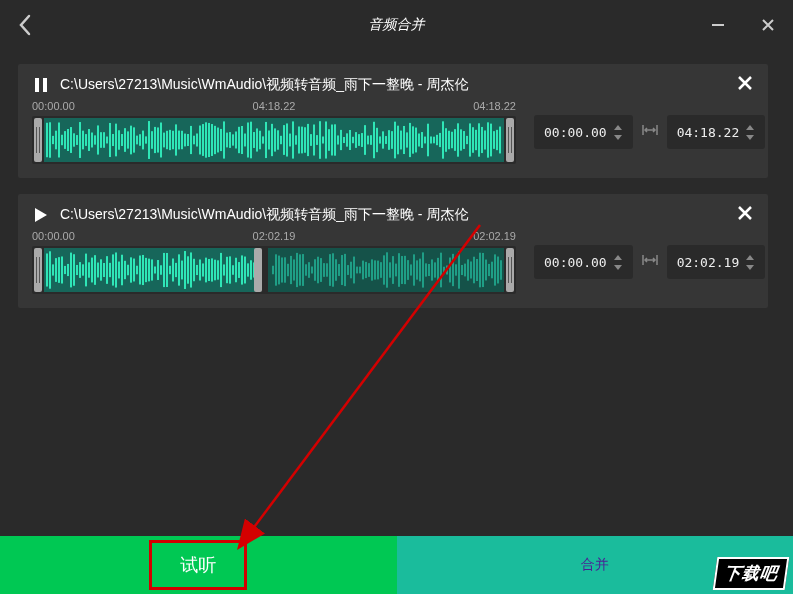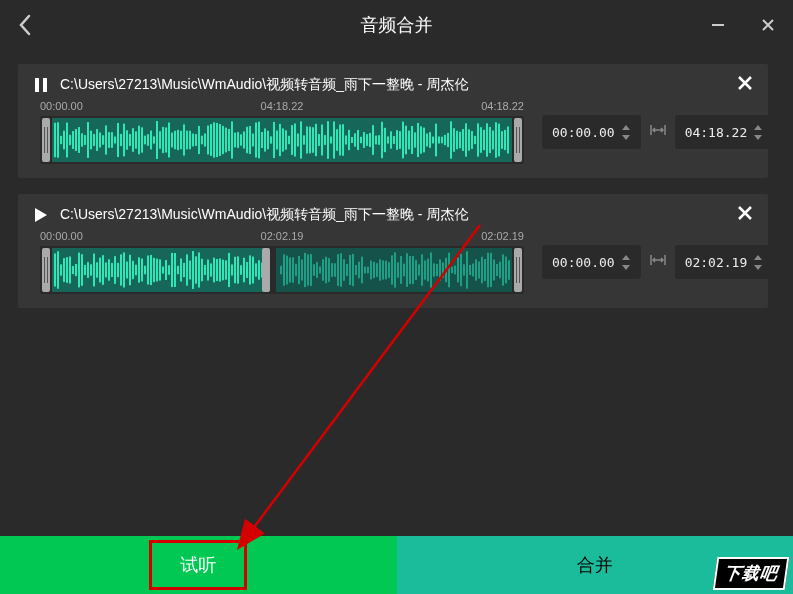--- a/index.html
+++ b/index.html
@@ -1,32 +1,32 @@
 <!DOCTYPE html>
 <html><head>
 <meta charset="utf-8">
 <style>
 * { box-sizing: border-box; margin: 0; padding: 0; }
 body { width: 793px; height: 594px; background: #2a2a2a; font-family: "Microsoft YaHei", Arial, sans-serif; color: #eee; overflow: hidden; position: relative; }
 
 .titlebar { height: 50px; display: flex; align-items: center; position: relative; background: #2a2a2a; }
 .back-btn { width: 50px; height: 50px; display: flex; align-items: center; justify-content: center; cursor: pointer; }
-.title-text { position: absolute; left: 50%; transform: translateX(-50%); font-size: 18px; color: #fff; }
+.title-text { position: absolute; left: 50%; transform: translateX(-50%); font-size: 14px; color: #fff; font-style: italic; }
 .window-controls { position: absolute; right: 0; display: flex; }
 .win-btn { width: 50px; height: 50px; display: flex; align-items: center; justify-content: center; cursor: pointer; color: #ccc; }
 
 .content { padding: 14px 25px 0 18px; }
 
 .track { background: #363636; border-radius: 2px; margin-bottom: 16px; padding: 12px 14px 14px 14px; position: relative; }
 .track-header { display: flex; align-items: center; gap: 10px; margin-bottom: 6px; }
 .play-icon { width: 18px; height: 18px; display: flex; align-items: center; justify-content: center; }
 .file-path { font-size: 14px; color: #fff; flex: 1; white-space: nowrap; overflow: hidden; }
 .close-x { position: absolute; top: 10px; right: 14px; cursor: pointer; color: #fff; }
 
-.track-body { display: flex; align-items: center; gap: 18px; margin-left: 8px; }
+.track-body { display: flex; align-items: center; gap: 18px; }
 .wave-area { flex: 0 0 480px; }
 .timeline-labels { display: flex; font-size: 11px; color: #aaa; margin-bottom: 4px; }
 .timeline-labels span:nth-child(1){ flex:1; text-align:left; }
 .timeline-labels span:nth-child(2){ flex:1; text-align:center; }
 .timeline-labels span:nth-child(3){ flex:1; text-align:right; }
 
 .waveform { height: 48px; background: #2a2a2a; border-radius: 2px; position: relative; display:flex; align-items:center; }
 .wave-handle { width: 8px; height: 44px; background: #aaa; border-radius: 2px; margin: 0 2px; cursor: ew-resize; position:relative; }
 .wave-handle::before, .wave-handle::after { content:''; position:absolute; left:2px; width:1px; height:60%; top:20%; background:#555; }
 .wave-handle::after{ left:5px; }
@@ -42,21 +42,21 @@
 
 .dropzone { background: #363636; border-radius: 2px; padding: 30px; text-align: center; }
 .drop-text { font-size: 14px; color: #ddd; }
 .drop-or { font-size: 13px; color: #ccc; margin: 4px 0 10px 0; }
 .select-btn { background: #1abc9c; color: #fff; border: none; padding: 8px 18px; font-size: 14px; border-radius: 3px; cursor: pointer; }
 
 .footer { position: absolute; bottom: 0; left: 0; right: 0; height: 58px; display: flex; }
 .footer-left { flex: 1; background: #00c853; display:flex; align-items:center; justify-content:center; position:relative; }
 .footer-right { flex: 1; background: #1abc9c; display:flex; align-items:center; justify-content:center; position:relative; }
 .preview-btn { border: 3px solid #d40000; padding: 10px 28px; font-size: 18px; color: #fff; cursor: pointer; }
-.merge-btn { font-size: 18px; color: #000000; cursor: pointer; }
+.merge-btn { font-size: 14px; color: #4c1d95; cursor: pointer; }
 
 .watermark { position: absolute; right: 6px; bottom: 4px; background: #000; color: #fff; font-size: 17px; font-weight: bold; padding: 3px 7px; border: 2px solid #fff; font-style: italic; letter-spacing: 1px; transform: skewX(-8deg); }
 
 .arrow-annotation { position: absolute; pointer-events: none; z-index: 50; }
 </style>
 </head>
 <body>
 
 <div class="titlebar">
   <div class="back-btn">

